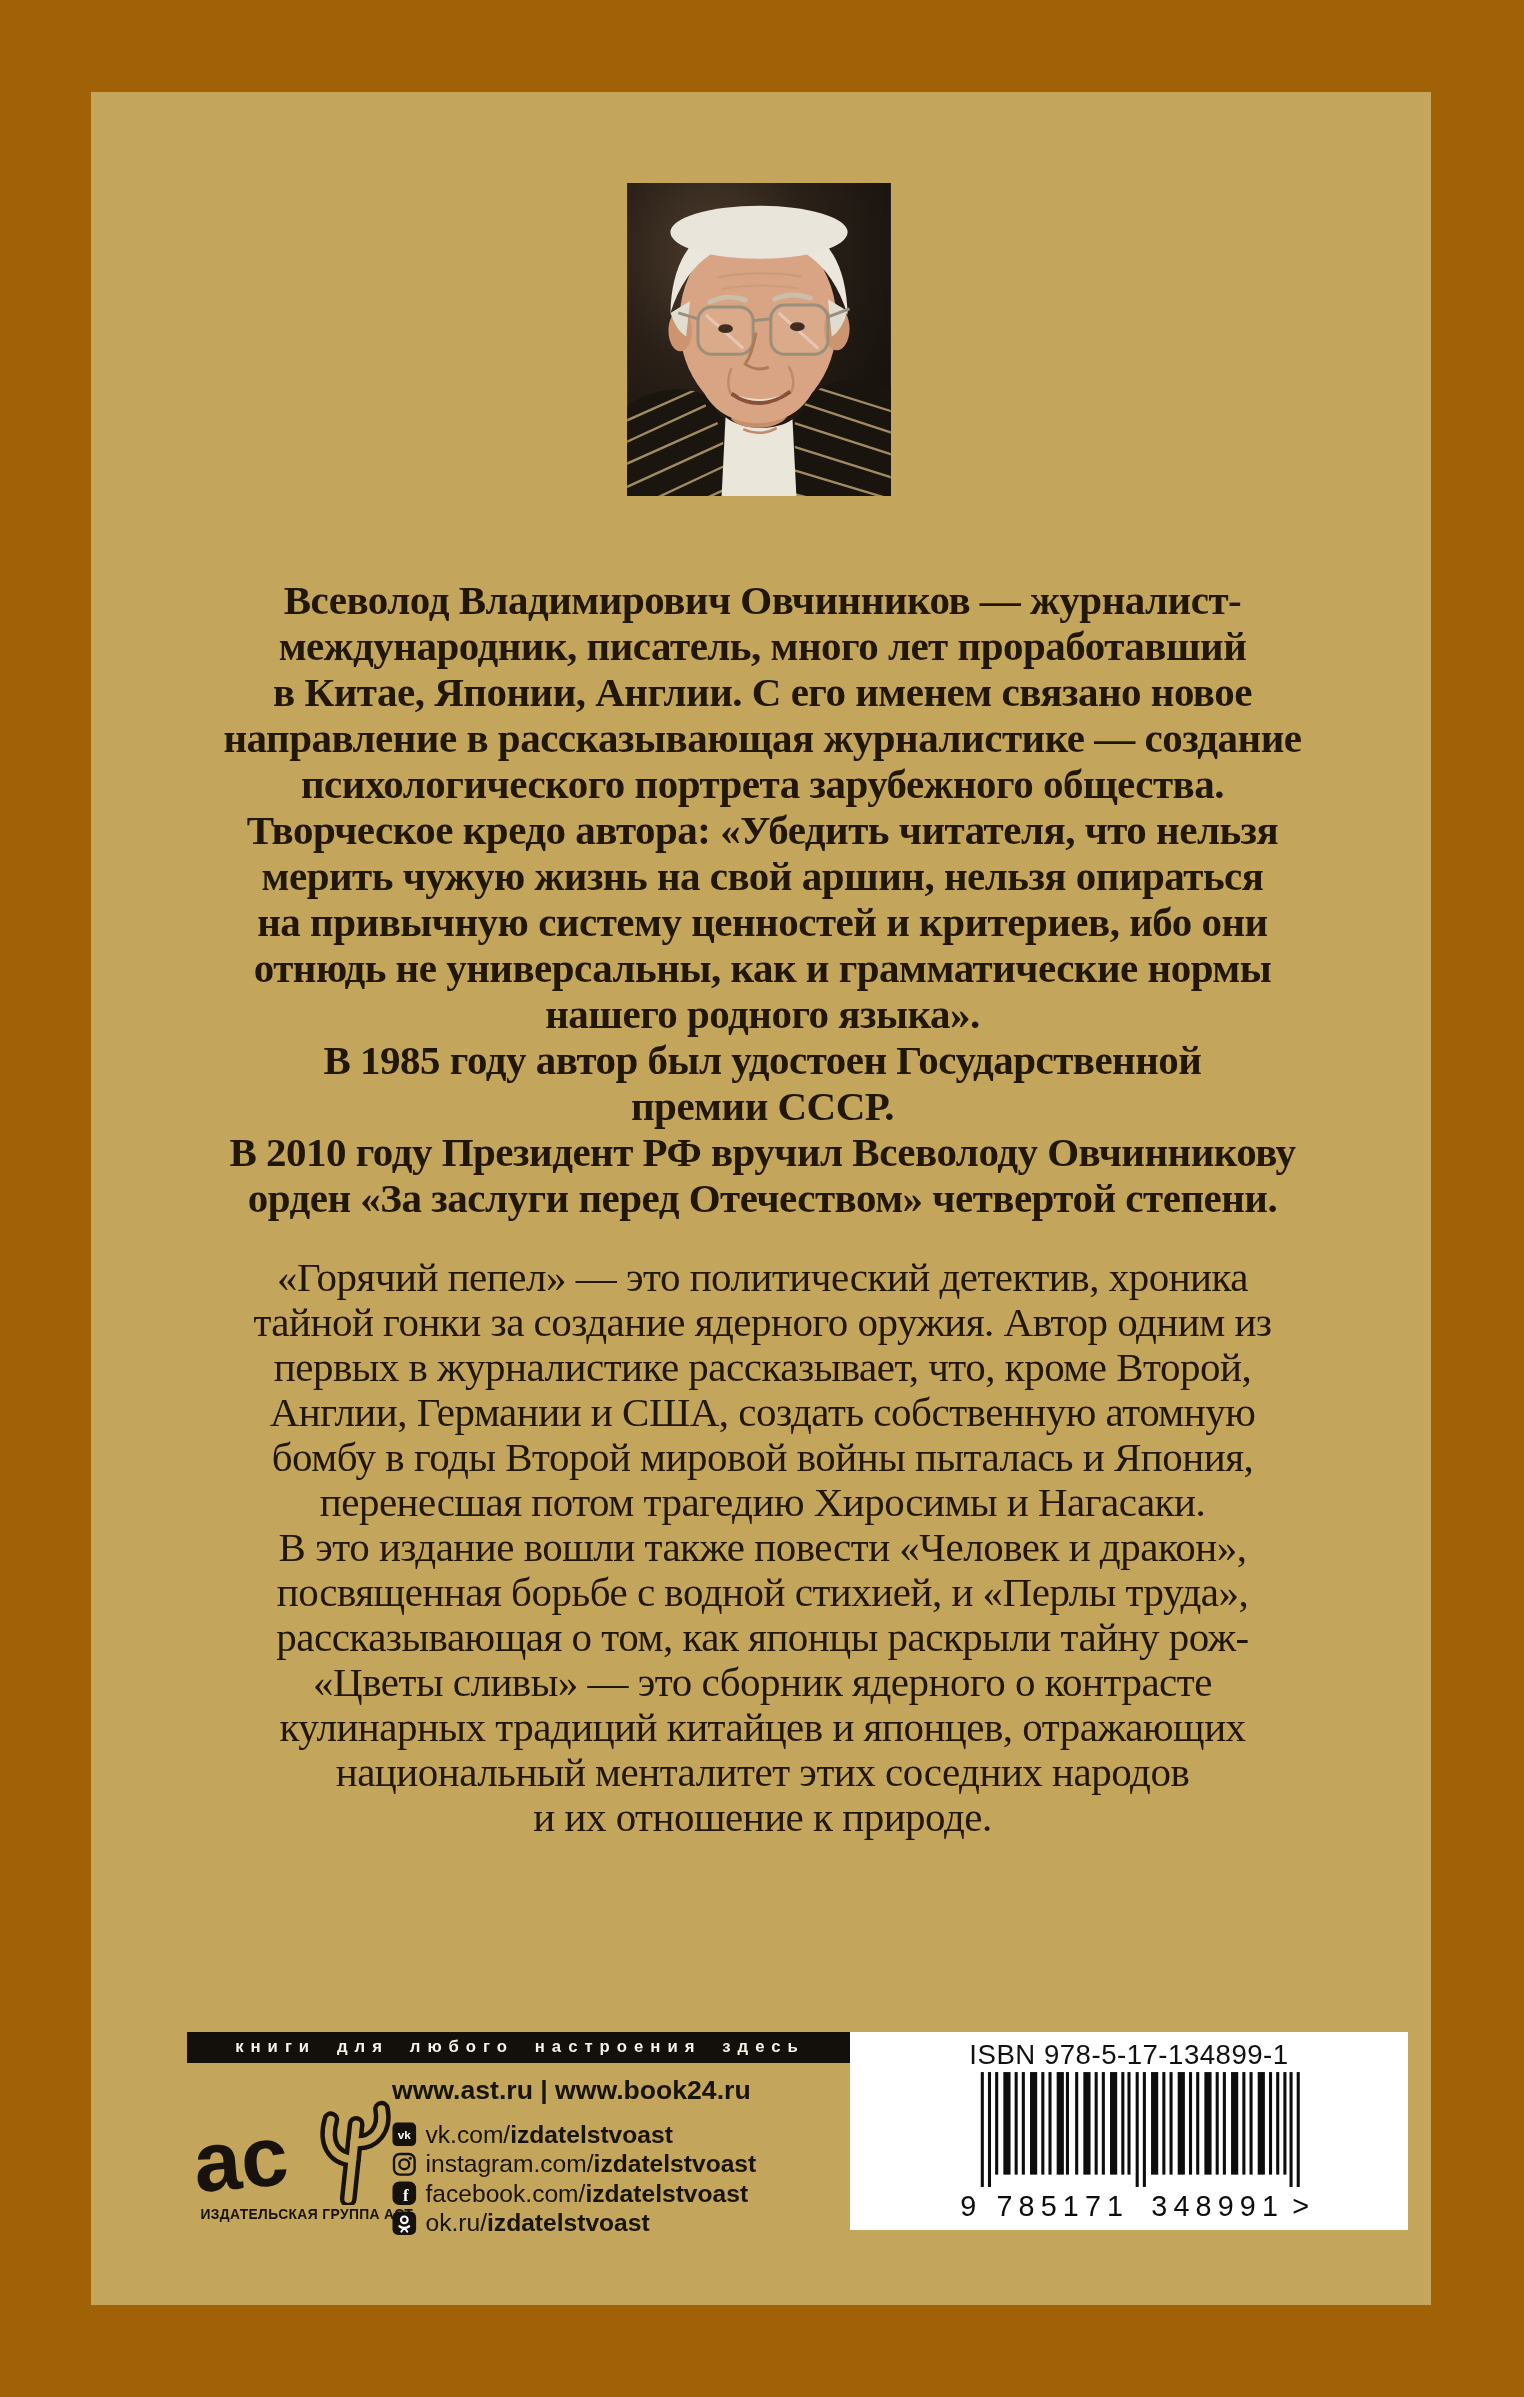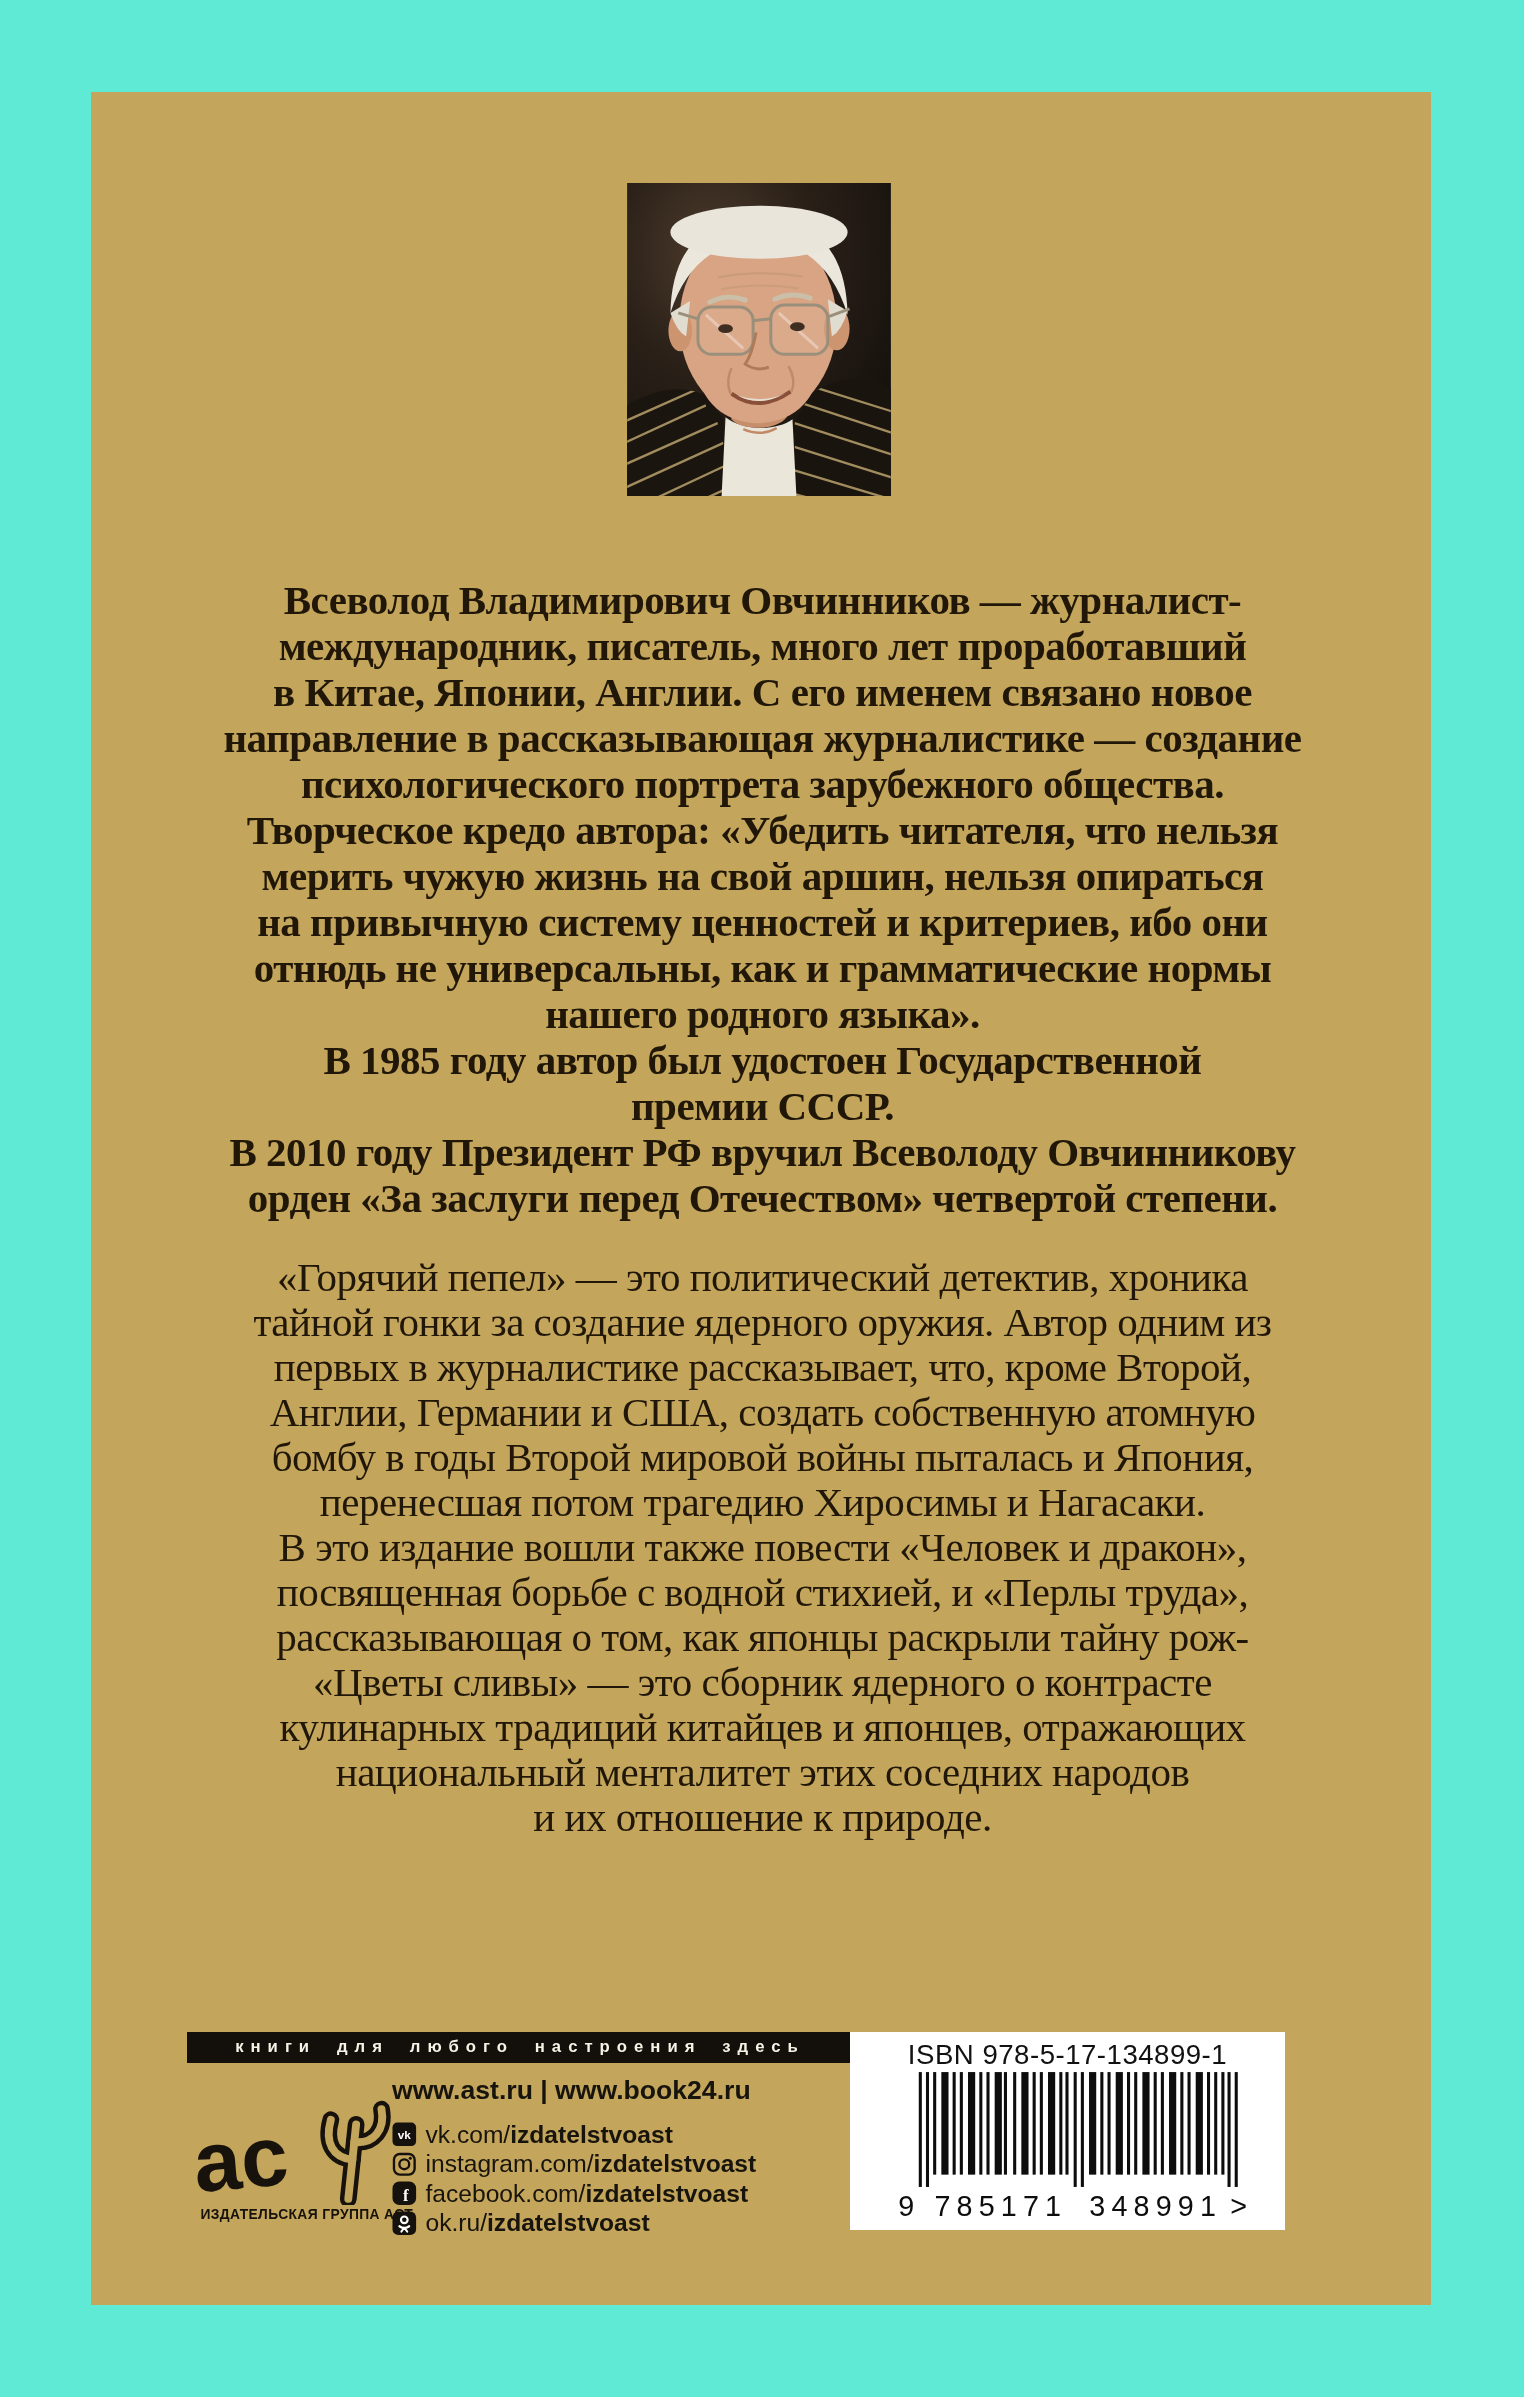--- a/index.html
+++ b/index.html
@@ -1,17 +1,17 @@
 <!DOCTYPE html>
 <html><head>
 <meta charset="utf-8">
 <style>
   html,body{margin:0;padding:0;}
   body{width:1525px;height:2398px;font-family:"Liberation Serif",serif;}
-  .page{position:relative;width:1525px;height:2398px;background:#5eead4;overflow:hidden;}
+  .page{position:relative;width:1525px;height:2398px;background:#a16207;overflow:hidden;}
   .panel{position:absolute;left:91px;top:92px;width:1340px;height:2213px;background:#c3a55b;}
 
   .photo{position:absolute;left:627px;top:183px;width:264px;height:313px;display:block;}
 
   .textblock{position:absolute;left:130px;width:1265px;text-align:center;color:#211708;}
   .bio{top:577px;font-weight:bold;font-size:41px;line-height:46px;letter-spacing:-0.5px;}
   .annotation{top:1255px;font-weight:normal;font-size:41px;line-height:45px;letter-spacing:-0.5px;}
   .tline{white-space:nowrap;}
 
   .banner{position:absolute;left:187px;top:2032px;width:666px;height:30.5px;background:#13100c;
@@ -23,21 +23,21 @@
   .logo-caption{position:absolute;left:167px;top:2207px;width:246px;text-align:right;
           font-family:"Liberation Sans",sans-serif;font-weight:bold;font-size:13.8px;
           letter-spacing:0.4px;color:#17120c;}
 
   .links{position:absolute;left:392px;top:2075px;font-family:"Liberation Sans",sans-serif;color:#17130d;}
   .www{font-weight:bold;font-size:26.6px;margin-bottom:13.8px;white-space:nowrap;}
   .linkrow{display:flex;align-items:center;height:29.6px;font-size:24.6px;white-space:nowrap;}
   .linkrow .ic{width:24.6px;height:24.6px;margin-right:8.9px;flex:none;}
   .linkrow b{font-weight:bold;}
 
-  .barcode-box{position:absolute;left:850px;top:2032px;width:435px;height:198px;background:#ffffff;
+  .barcode-box{position:absolute;left:850px;top:2032px;width:558px;height:198px;background:#ffffff;
           display:flex;flex-direction:column;align-items:center;}
   .isbn{font-family:"Liberation Sans",sans-serif;font-size:27.6px;color:#111;margin-top:6.9px;letter-spacing:0.5px;}
   .ean{margin-top:1px;}
 </style>
 </head>
 <body>
 
 <div class="page">
   <div class="panel"></div>
 

